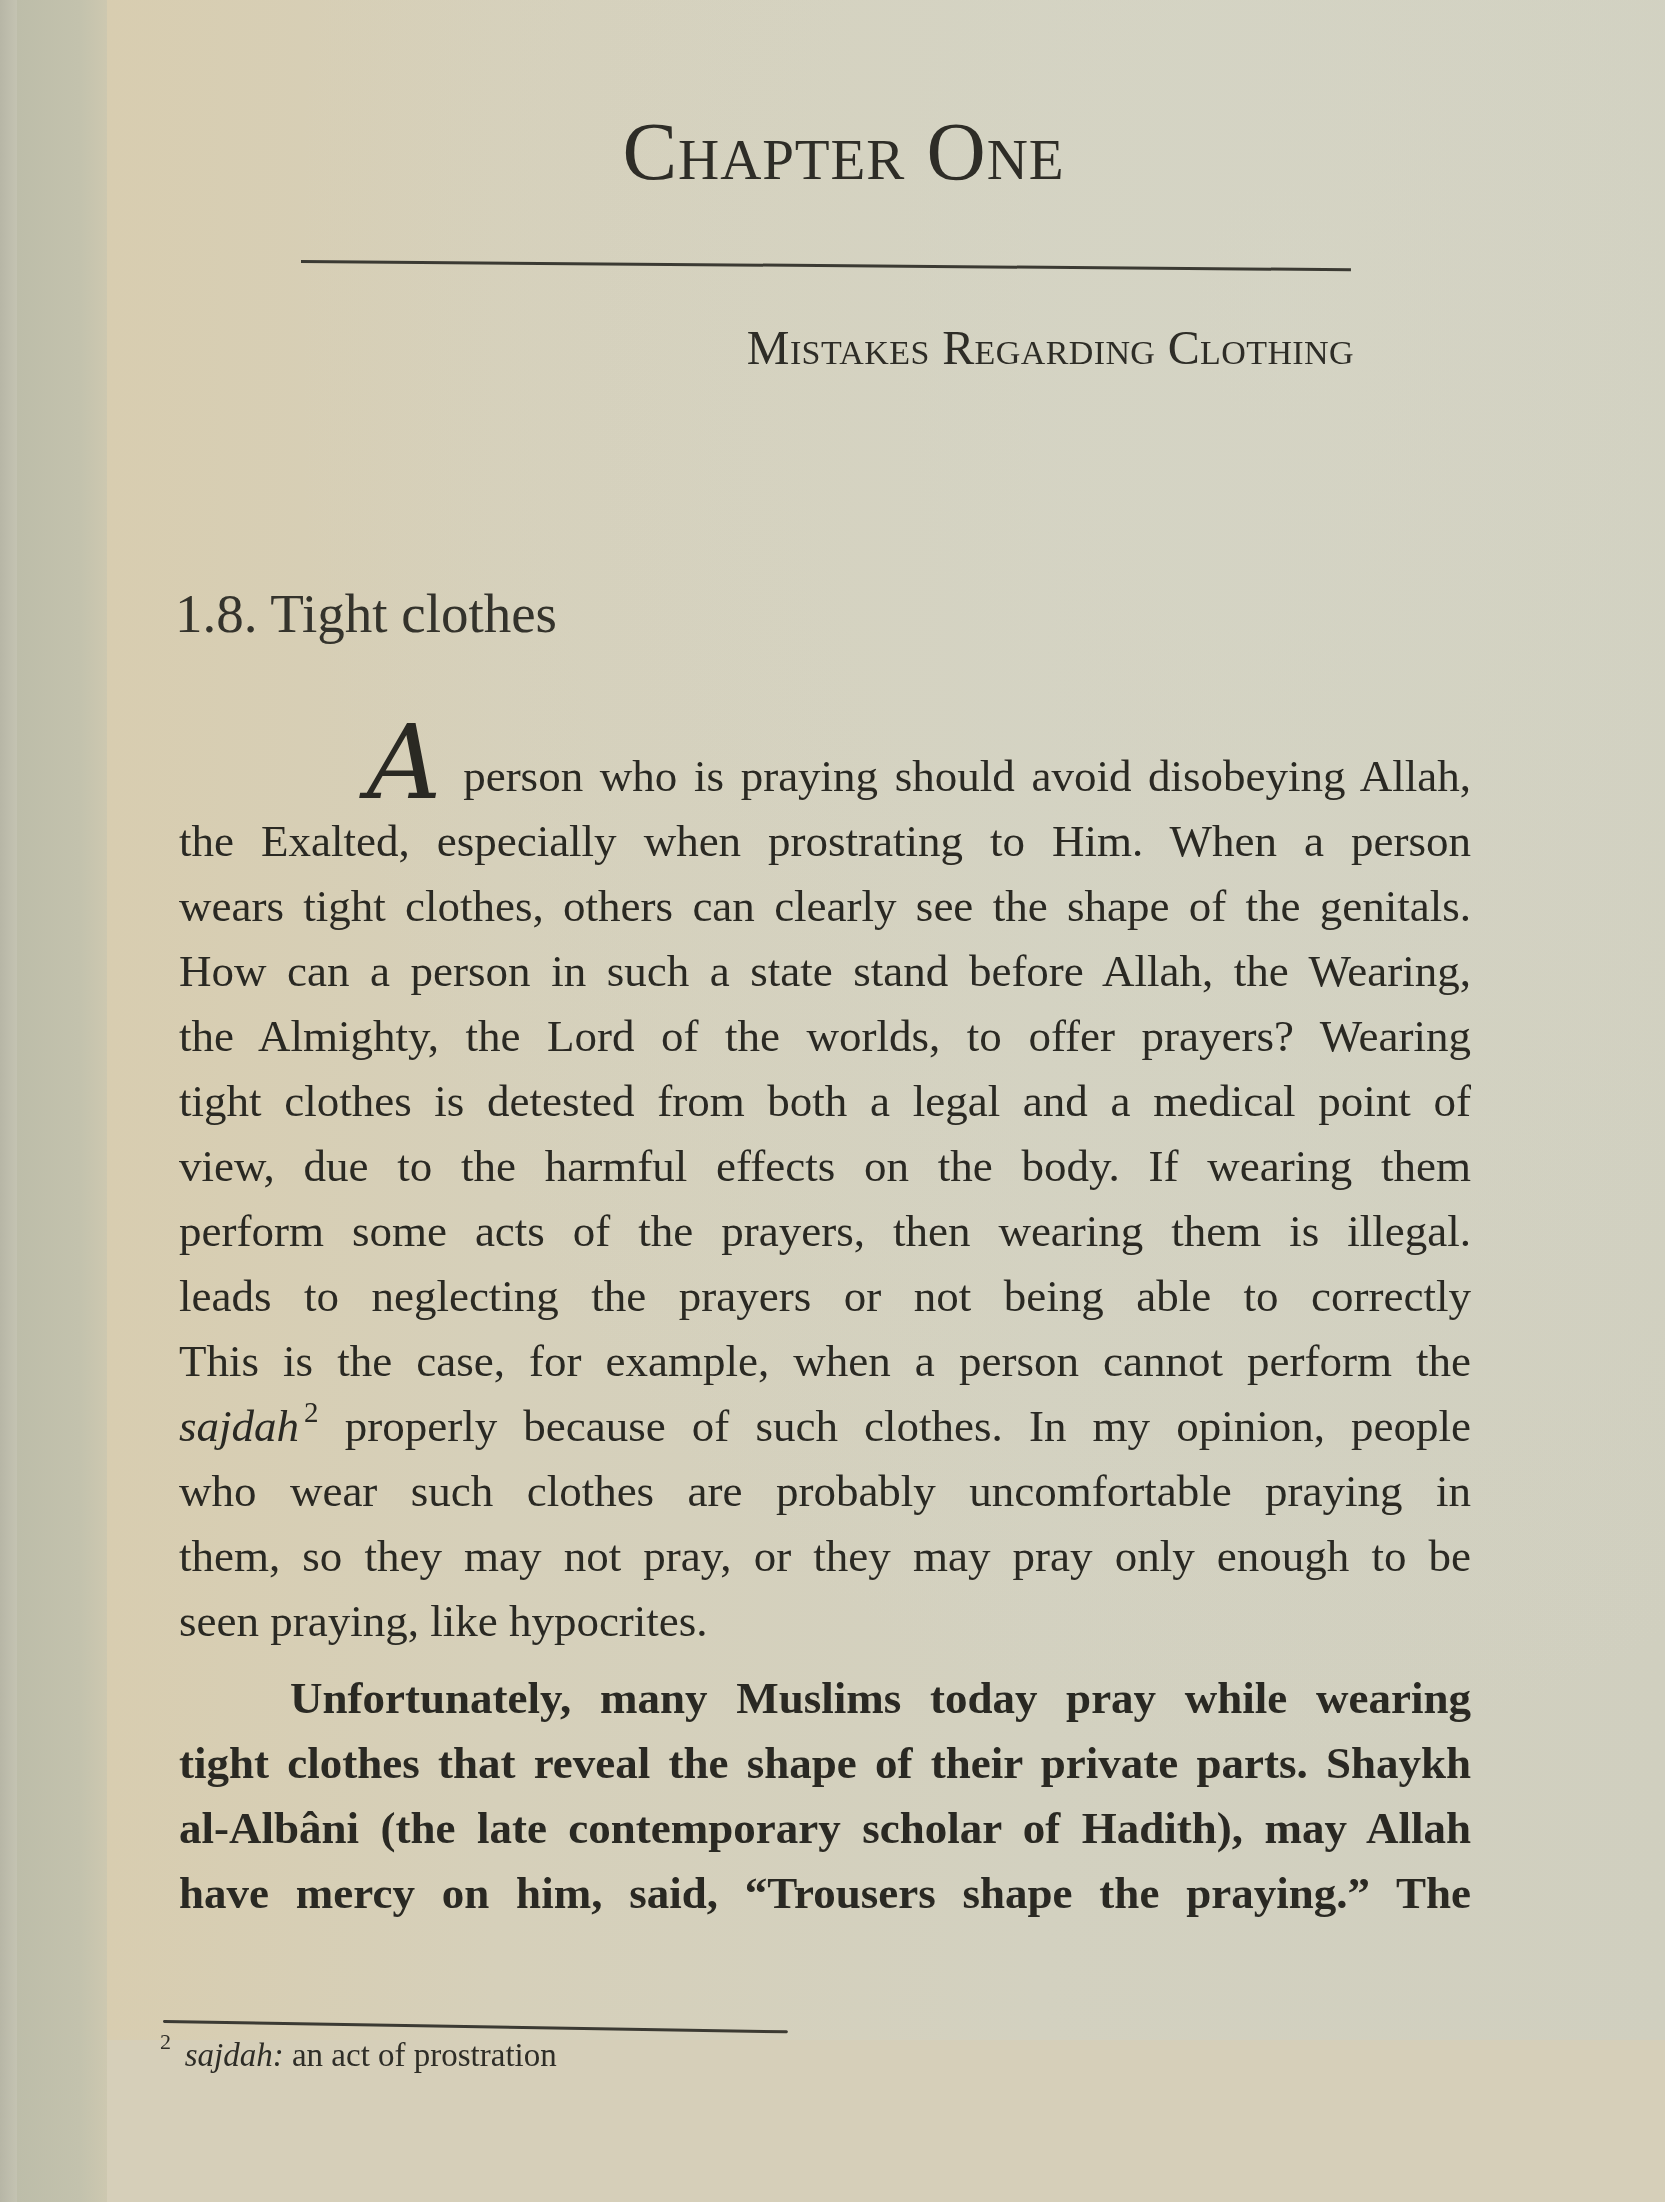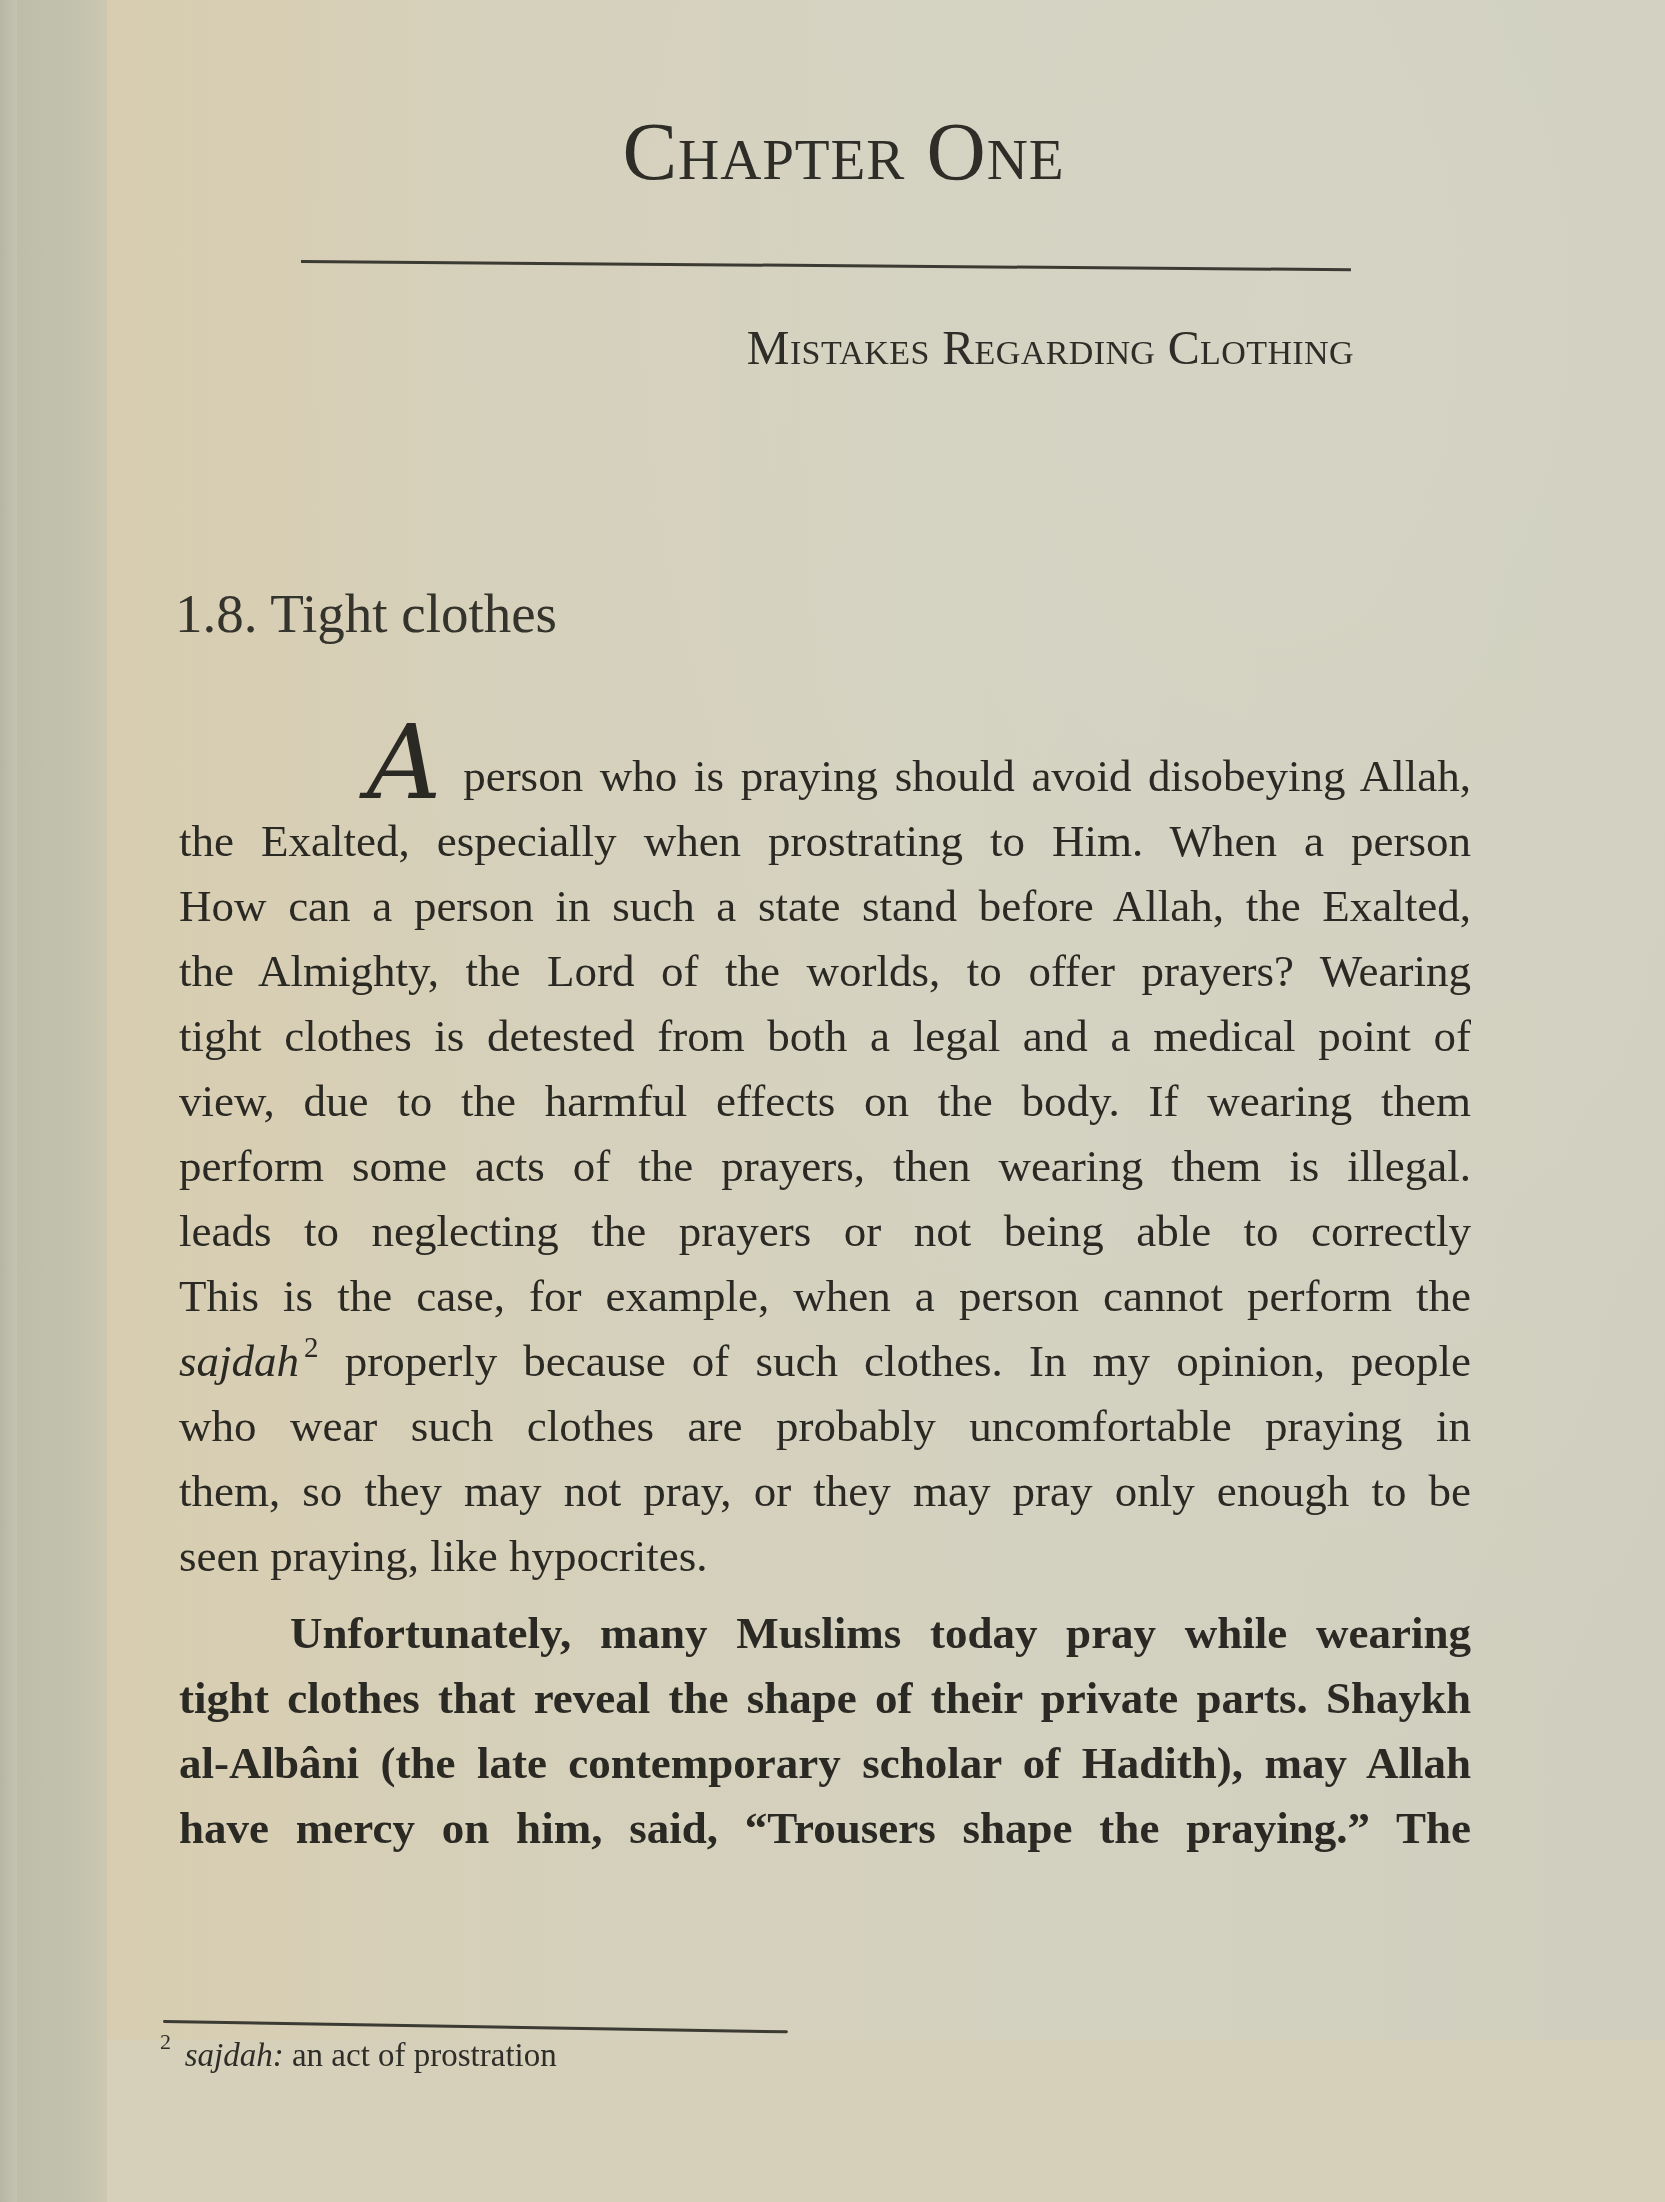--- a/index.html
+++ b/index.html
@@ -81,21 +81,22 @@
 
   <div class="section-heading">
     <span>1.8.</span>
     <span>Tight clothes</span>
   </div>
 
   <div class="body-text">
     <p class="para-1">
       <span class="line"><span class="drop-cap">A</span> <span>person who is praying should avoid disobeying Allah,</span></span>
       <span class="line">the Exalted, especially when prostrating to Him. When a person</span>
-      <span class="line">How can a person in such a state stand before Allah, the Exalted,</span>
+      <span class="line">wears tight clothes, others can clearly see the shape of the genitals.</span>
+      <span class="line">How can a person in such a state stand before Allah, the Wearing,</span>
       <span class="line">the Almighty, the Lord of the worlds, to offer prayers? Wearing</span>
       <span class="line">tight clothes is detested from both a legal and a medical point of</span>
       <span class="line">view, due to the harmful effects on the body. If wearing them</span>
       <span class="line">perform some acts of the prayers, then wearing them is illegal.</span>
       <span class="line">leads to neglecting the prayers or not being able to correctly</span>
       <span class="line">This is the case, for example, when a person cannot perform the</span>
       <span class="line"><span class="term">sajdah</span><sup class="fnref">2</sup> <span>properly because of such clothes. In my opinion, people</span></span>
       <span class="line">who wear such clothes are probably uncomfortable praying in</span>
       <span class="line">them, so they may not pray, or they may pray only enough to be</span>
       <span class="line last">seen praying, like hypocrites.</span>

